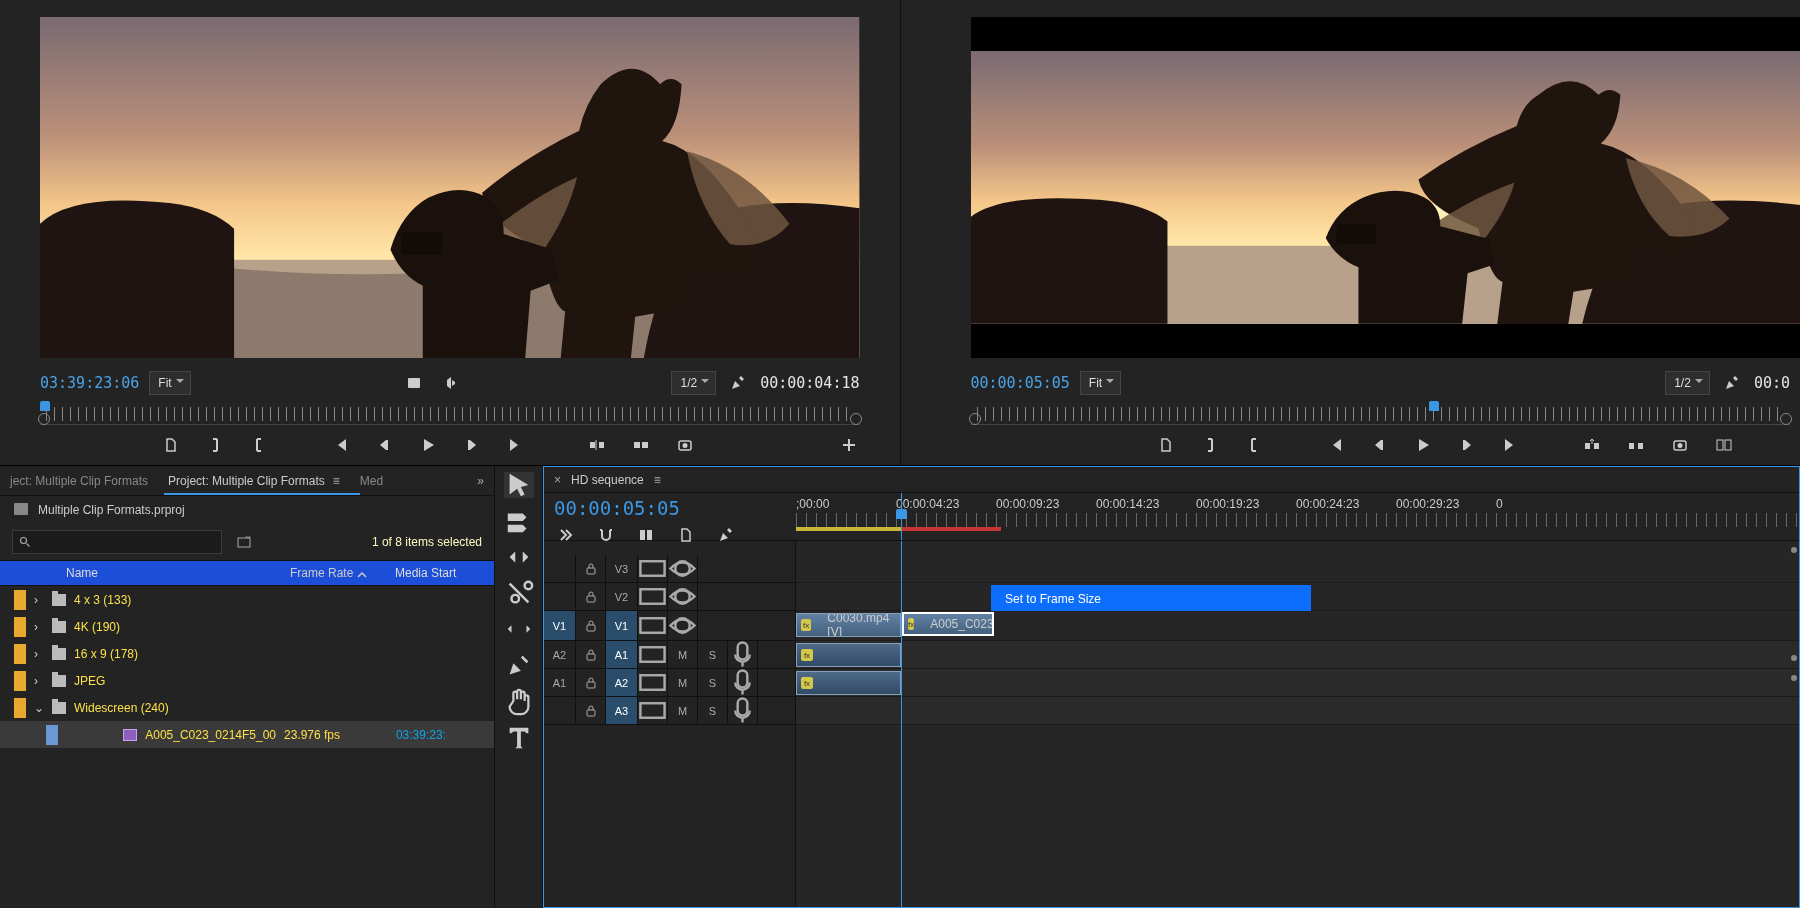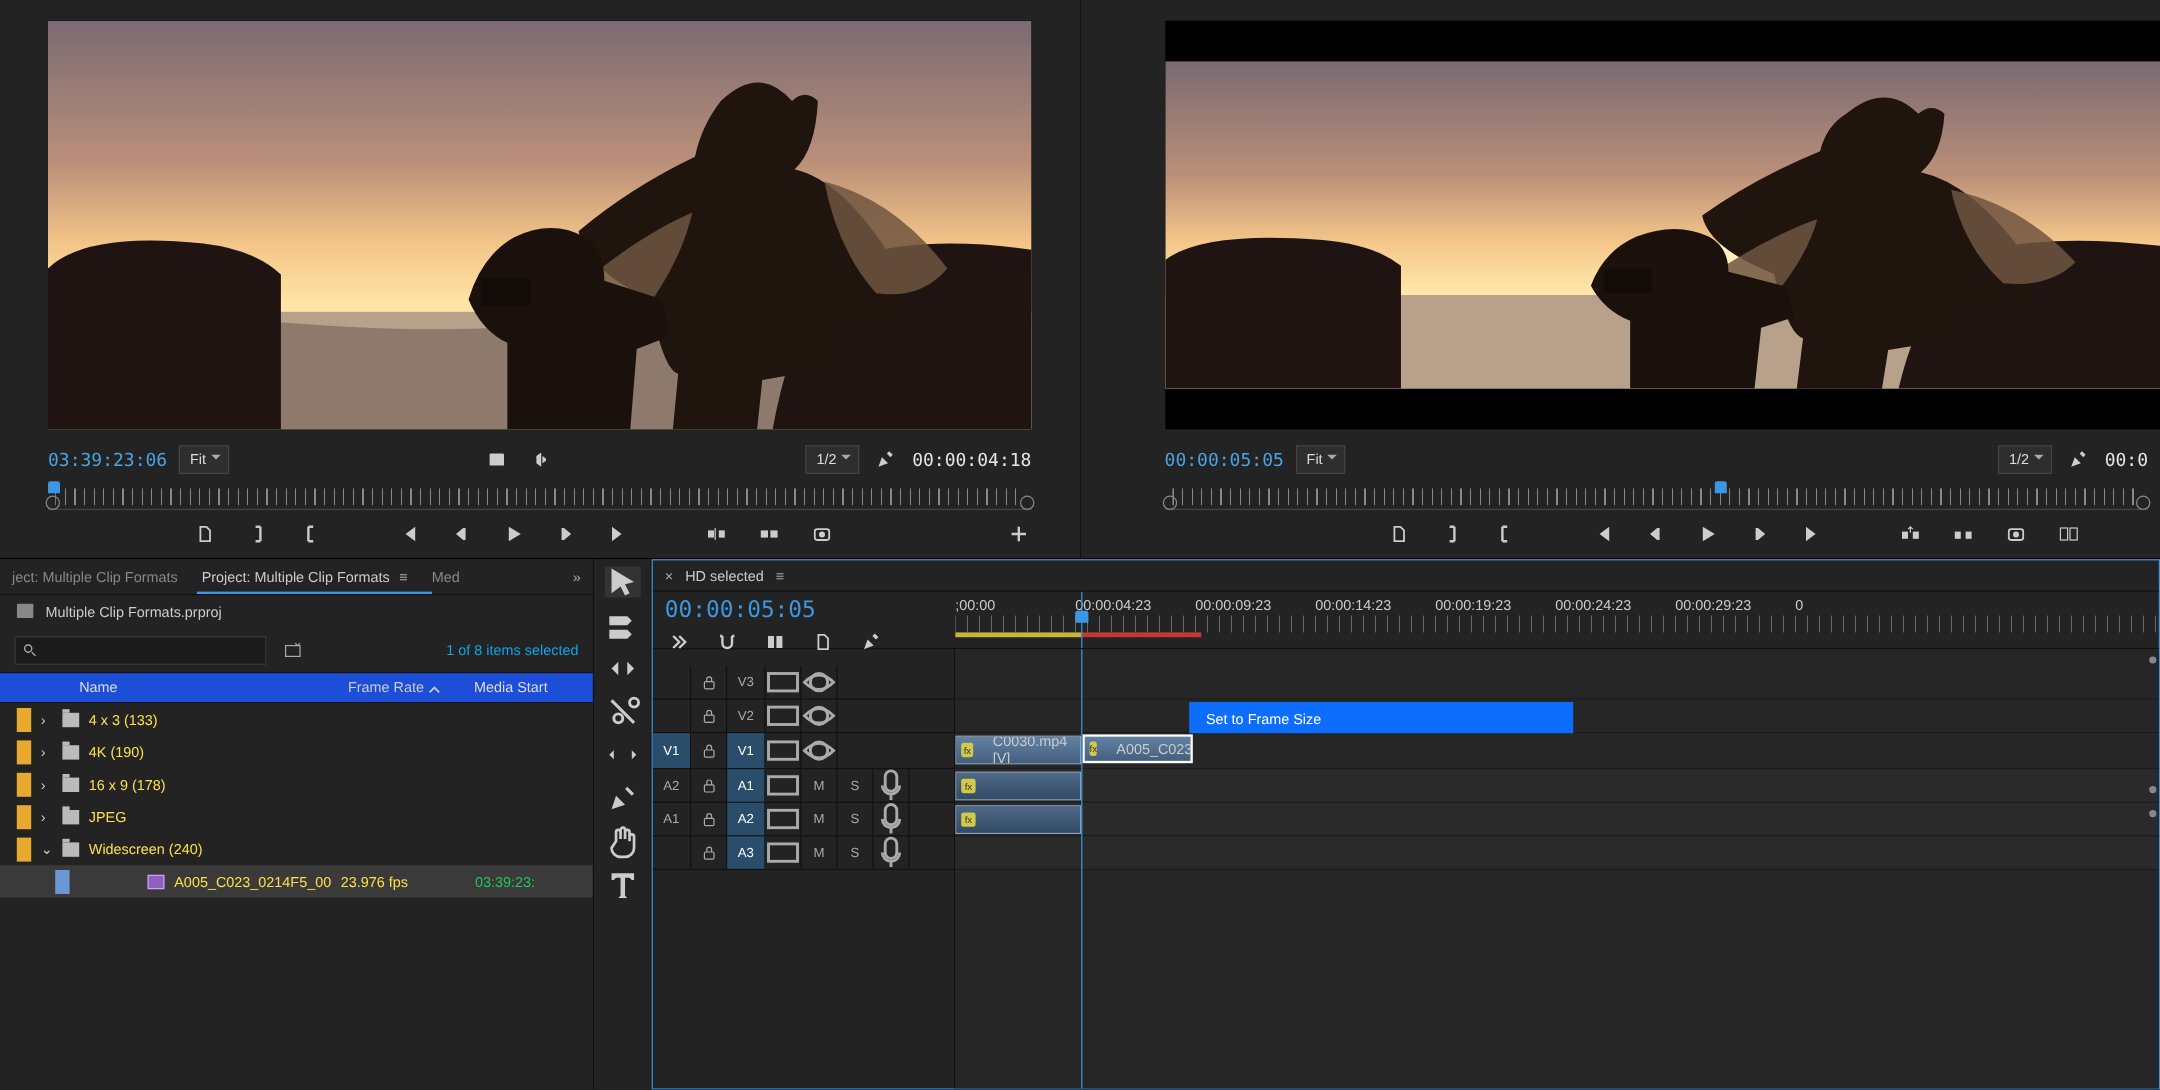--- a/index.html
+++ b/index.html
@@ -31,37 +31,37 @@
   .project{width:495px;background:#232323;border-right:1px solid #111;display:flex;flex-direction:column}
   .tabs{height:30px;display:flex;align-items:center;padding:0 10px;gap:20px;border-bottom:1px solid #111}
   .tab{color:#888;white-space:nowrap;position:relative}
   .tab.active{color:#eee}
   .tab.active::after{content:"";position:absolute;left:-4px;right:-20px;bottom:-7px;height:2px;background:#3b97e3}
   .tab .menu::after{content:"≡";margin-left:8px;color:#aaa}
   .overflow{color:#aaa;margin-left:auto}
   .proj-row{height:28px;display:flex;align-items:center;padding:0 14px;gap:10px;color:#bbb}
   .search-row{padding:6px 12px;display:flex;align-items:center;gap:10px}
   .search-box{width:210px;height:24px;background:#1b1b1b;border:1px solid #3a3a3a;display:flex;align-items:center;padding:0 6px;gap:4px}
-  .status-right{margin-left:auto;color:#0ea5e9}
+  .status-right{margin-left:auto;color:#fef9c3}
   .cols{height:26px;display:flex;align-items:center;padding:0 14px 0 66px;border-top:1px solid #111;border-bottom:1px solid #111;background:#1d4ed8;gap:0}
   .col-name{flex:1;color:#ddd}
   .col-fr{width:105px;color:#ddd;display:flex;align-items:flex-end;gap:4px}
   .col-ms{width:85px;color:#ddd}
   .tree{flex:1;overflow:auto;background:#232323}
   .tree-row{height:27px;display:flex;align-items:center;padding:0 14px;gap:8px}
   .swatch{width:12px;height:20px;background:#e8a92e}
   .swatch.blue{background:#6b98d4}
   .caret{width:10px;color:#ccc}
   .folder-icon{width:14px;height:12px;background:#bbb;position:relative}
   .folder-icon::before{content:"";position:absolute;top:-3px;left:0;width:6px;height:3px;background:#bbb}
   .tree-row .label{color:#fde047}
   .tree-row.sel{background:#3a3a3a}
   .clip-icon{width:14px;height:12px;background:#8d5fbf;border:1px solid #c8a3e8}
   .fr{margin-left:auto;width:105px;color:#fde047}
-  .ms{width:85px;color:#22c55e;overflow:hidden}
+  .ms{width:85px;color:#0ea5e9;overflow:hidden}
   
   .tools{width:48px;background:#232323;display:flex;flex-direction:column;align-items:center;padding:6px 0;gap:10px;border-right:1px solid #111}
   .tool{width:30px;height:26px;display:flex;align-items:center;justify-content:center;color:#bbb;cursor:pointer}
   .tool.active{background:#333;color:#3b97e3}
   
   .timeline{flex:1;display:flex;flex-direction:column;background:#232323;position:relative;border:1px solid #3b97e3;min-width:0}
   .tl-tabs{height:26px;display:flex;align-items:center;padding:0 10px;gap:10px;border-bottom:1px solid #111}
   .tl-close{color:#aaa;cursor:pointer}
   .tl-header{height:48px;display:flex;border-bottom:1px solid #111}
   .tl-left{width:252px;display:flex;flex-direction:column;padding:4px 10px 0 10px}
@@ -461,21 +461,21 @@
       <div class="tool">
           <svg viewBox="0 0 16 16">
             <path d="M3 3h10v3h-1l-1-1H9v8l1 1H6l1-1V5H5L4 6H3z"></path>
           </svg>
         </div>
     </div>
 
     <div class="timeline">
       <div class="tl-tabs">
         <span class="tl-close">×</span>
-        <span>HD selected</span>
+        <span>HD sequence</span>
         <span style="color:#aaa">≡</span>
       </div>
       <div class="tl-header">
         <div class="tl-left">
           <span class="tl-tc">00:00:05:05</span>
           <div class="tl-icons">
             <span class="icon-btn" style="color:#3b97e3">
                 <svg viewBox="0 0 16 16">
                   <path d="M3 3l5 5-5 5M8 3l5 5-5 5" stroke="currentColor" fill="none" stroke-width="2"></path>
                 </svg>

